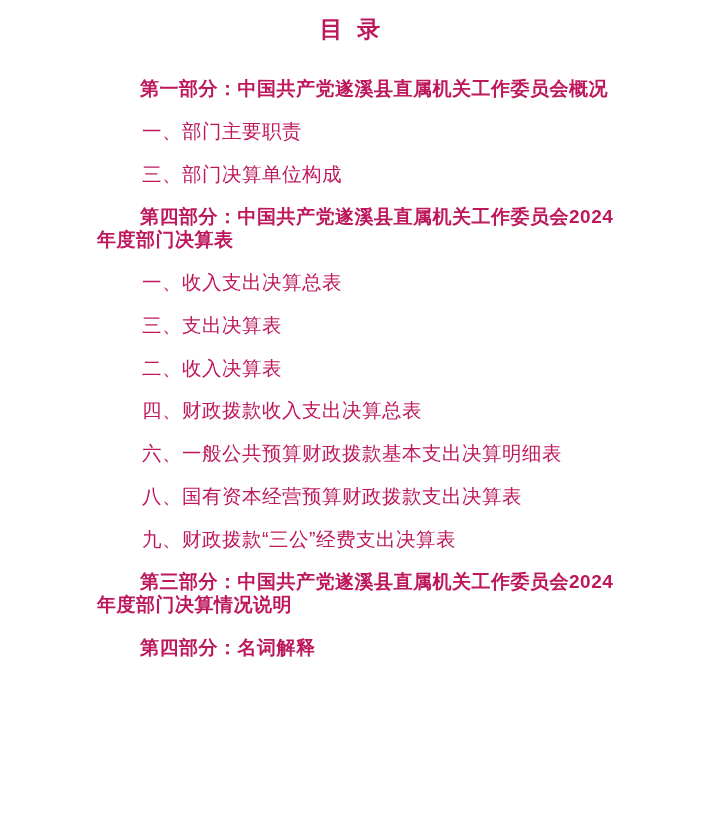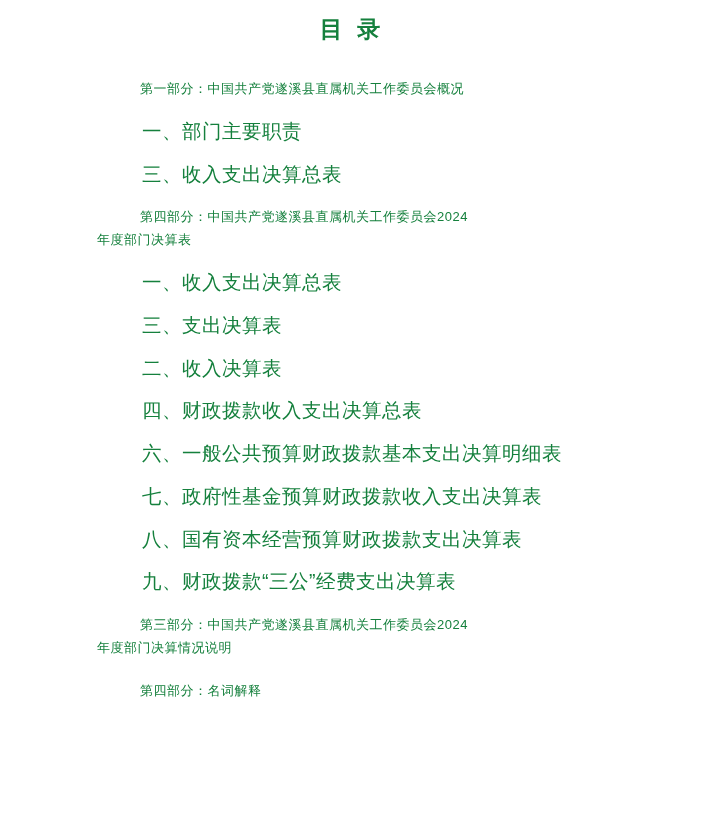--- a/index.html
+++ b/index.html
@@ -5,21 +5,21 @@
   html, body {
     margin: 0;
     padding: 0;
     background: #ffffff;
   }
   .page {
     position: relative;
     width: 702px;
     height: 819px;
     background: #ffffff;
-    color: #15803d;
+    color: #be185d;
     font-family: "Liberation Sans", sans-serif;
     overflow: hidden;
     box-sizing: border-box;
     padding-top: 14px;
   }
   .doc-title {
     margin: 0 0 33px 0;
     text-align: center;
     font-size: 23px;
     line-height: 30px;
@@ -31,22 +31,22 @@
     padding: 0 88px 0 97px;
   }
   .para {
     margin: 0 0 19.75px 0;
   }
   .para .line {
     line-height: 23px;
     white-space: nowrap;
   }
   .para.part {
-    font-weight: normal;
-    font-size: 13px;
+    font-weight: bold;
+    font-size: 19px;
     letter-spacing: 0.5px;
   }
   .para.part .line.first {
     text-indent: 43px;
   }
   .para.item {
     font-weight: 400;
     font-size: 19.5px;
     letter-spacing: 0.5px;
   }
@@ -60,21 +60,21 @@
 <div class="page">
   <h1 class="doc-title">目 录</h1>
   <div class="content">
       <div class="para part">
         <div class="line first">第一部分：中国共产党遂溪县直属机关工作委员会概况</div>
       </div>
       <div class="para item">
         <div class="line first">一、部门主要职责</div>
       </div>
       <div class="para item">
-        <div class="line first">三、收入支出决算总表</div>
+        <div class="line first">三、部门决算单位构成</div>
       </div>
       <div class="para part">
         <div class="line first">第四部分：中国共产党遂溪县直属机关工作委员会2024</div>
         <div class="line">年度部门决算表</div>
       </div>
       <div class="para item">
         <div class="line first">一、收入支出决算总表</div>
       </div>
       <div class="para item">
         <div class="line first">三、支出决算表</div>
@@ -82,23 +82,20 @@
       <div class="para item">
         <div class="line first">二、收入决算表</div>
       </div>
       <div class="para item">
         <div class="line first">四、财政拨款收入支出决算总表</div>
       </div>
       <div class="para item">
         <div class="line first">六、一般公共预算财政拨款基本支出决算明细表</div>
       </div>
       <div class="para item">
-        <div class="line first">七、政府性基金预算财政拨款收入支出决算表</div>
-      </div>
-      <div class="para item">
         <div class="line first">八、国有资本经营预算财政拨款支出决算表</div>
       </div>
       <div class="para item">
         <div class="line first">九、财政拨款“三公”经费支出决算表</div>
       </div>
       <div class="para part">
         <div class="line first">第三部分：中国共产党遂溪县直属机关工作委员会2024</div>
         <div class="line">年度部门决算情况说明</div>
       </div>
       <div class="para part">

